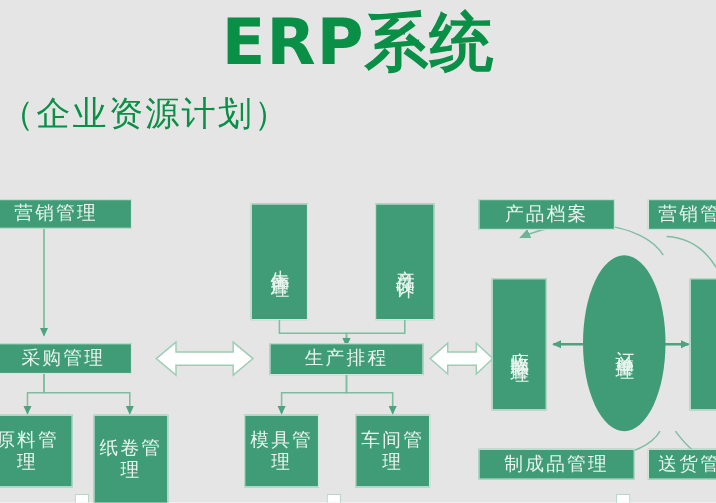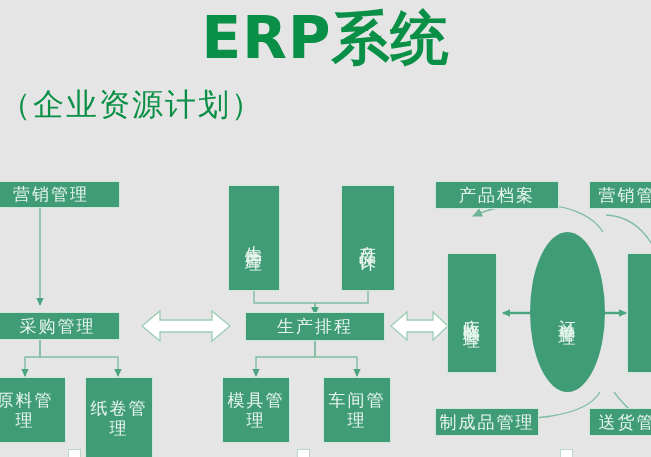--- a/index.html
+++ b/index.html
@@ -191,21 +191,21 @@
   </div>
 
   <div class="node ellipse vert" style="left:530px; top:232px; width:75px; height:160px;">
     <span>订单管理</span>
   </div>
 
   <div class="node outline" style="left:627px; top:253px; width:40px; height:120px;">
     <span></span>
   </div>
 
-  <div class="node outline" style="left:435px; top:408px; width:104px; height:28px;">
+  <div class="node outline" style="left:435px; top:408px; width:142px; height:28px;">
     <span>制成品管理</span>
   </div>
 
   <div class="node outline" style="left:589px; top:408px; width:95px; height:28px;">
     <span>送货管理</span>
   </div>
 
   <div class="handle" style="left:68px; top:449px;"></div>
   <div class="handle" style="left:297px; top:449px;"></div>
   <div class="handle" style="left:560px; top:449px;"></div>

